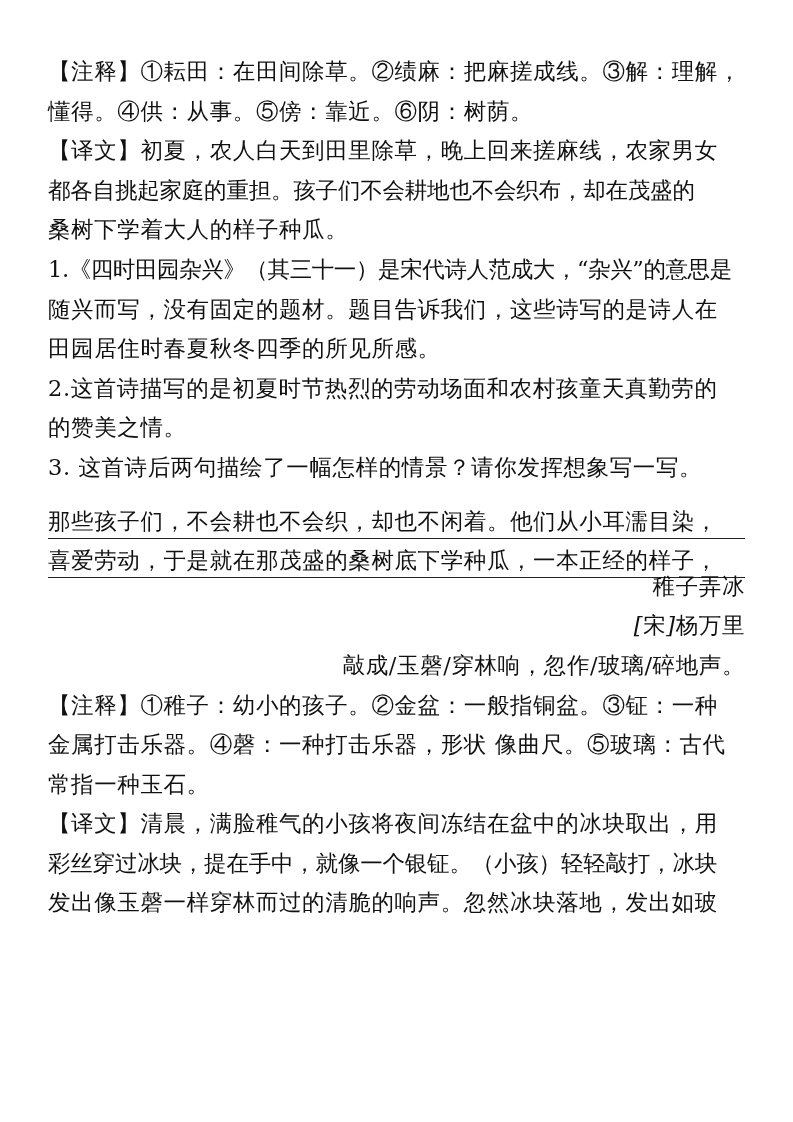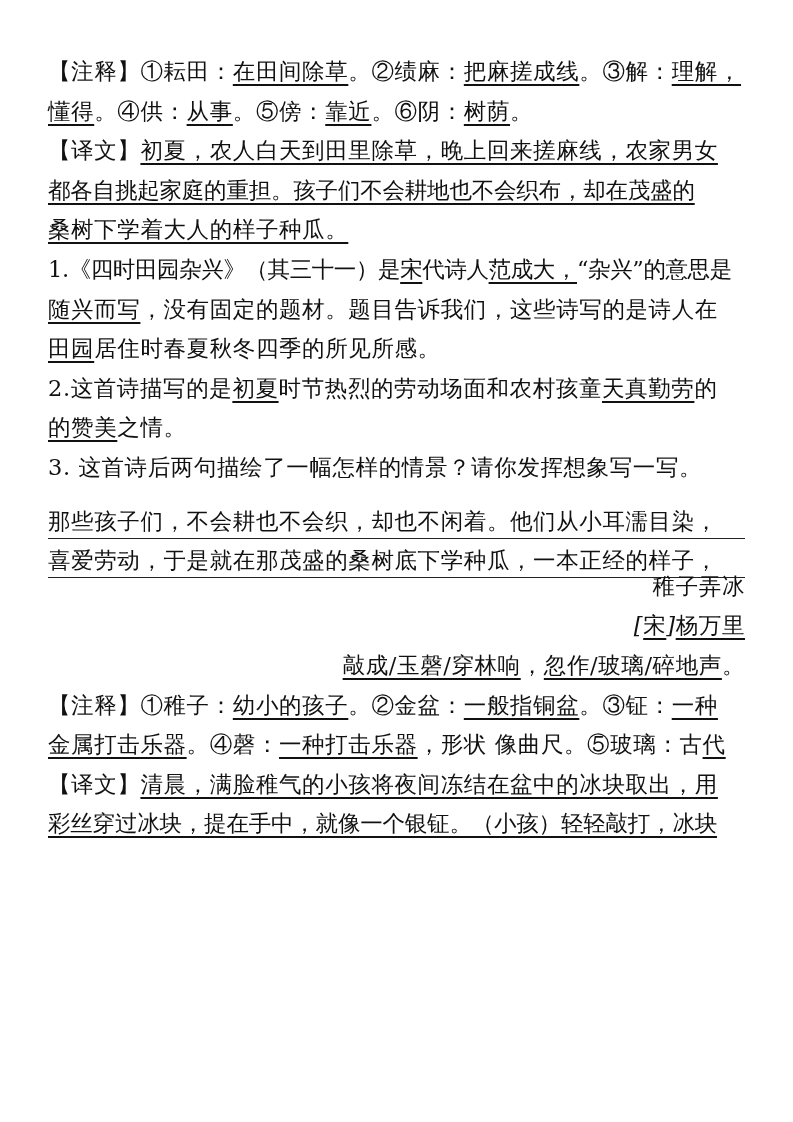--- a/index.html
+++ b/index.html
@@ -7,21 +7,21 @@
     width: 793px; height: 1122px; overflow: hidden; position: relative;
     font-family: "DejaVu Serif", "Liberation Serif", serif;
     color: #111111;
   }
   .page { position: absolute; left: 48px; top: 52px; width: 697px; }
   .line {
     height: 39.6px; line-height: 39.6px; font-size: 22.5px;
     white-space: nowrap; letter-spacing: 0.6px;
   }
   .center { text-align: right; }
-  .u { text-decoration: underline; text-decoration-thickness: 1.5px; text-underline-offset: 5px; }
+  .u { text-decoration-thickness: 1.5px; text-underline-offset: 5px; }
   .full { border-bottom: 1.5px solid #222; display: inline-block; line-height: 34px; margin-top: 16px; }
 </style>
 </head>
 <body>
 
 <div class="page">
 
   <div class="line">
     <span>【注释】</span><span>①耘田：</span><span class="u">在田间除草</span><span>。②绩麻：</span><span class="u">把麻搓成线</span><span>。③解：</span><span class="u">理解，</span>
   </div>
@@ -76,21 +76,27 @@
   <div class="line center">
     <span class="u">敲成/玉磬/穿林响</span><span>，</span><span class="u">忽作/玻璃/碎地声</span><span>。</span>
   </div>
 
   <div class="line">
     <span>【注释】</span><span>①稚子：</span><span class="u">幼小的孩子</span><span>。②金盆：</span><span class="u">一般指铜盆</span><span>。③钲：</span><span class="u">一种</span>
   </div>
   <div class="line">
     <span class="u">金属打击乐器</span><span>。④磬：</span><span class="u">一种打击乐器</span><span>，形状 像曲尺。⑤玻璃：古</span><span class="u">代</span>
   </div>
+  <div class="line">
+    <span class="u">常指一种玉石</span><span>。</span>
+  </div>
 
   <div class="line">
     <span>【译文】</span><span class="u">清晨，满脸稚气的小孩将夜间冻结在盆中的冰块取出，用</span>
   </div>
   <div class="line">
     <span class="u" style="letter-spacing:-0.2px">彩丝穿过冰块，提在手中，就像一个银钲。（小孩）轻轻敲打，冰块</span>
   </div>
+  <div class="line">
+    <span class="u">发出像玉磬一样穿林而过的清脆的响声。忽然冰块落地，发出如玻</span>
+  </div>
 
 </div>
 
 </body></html>

